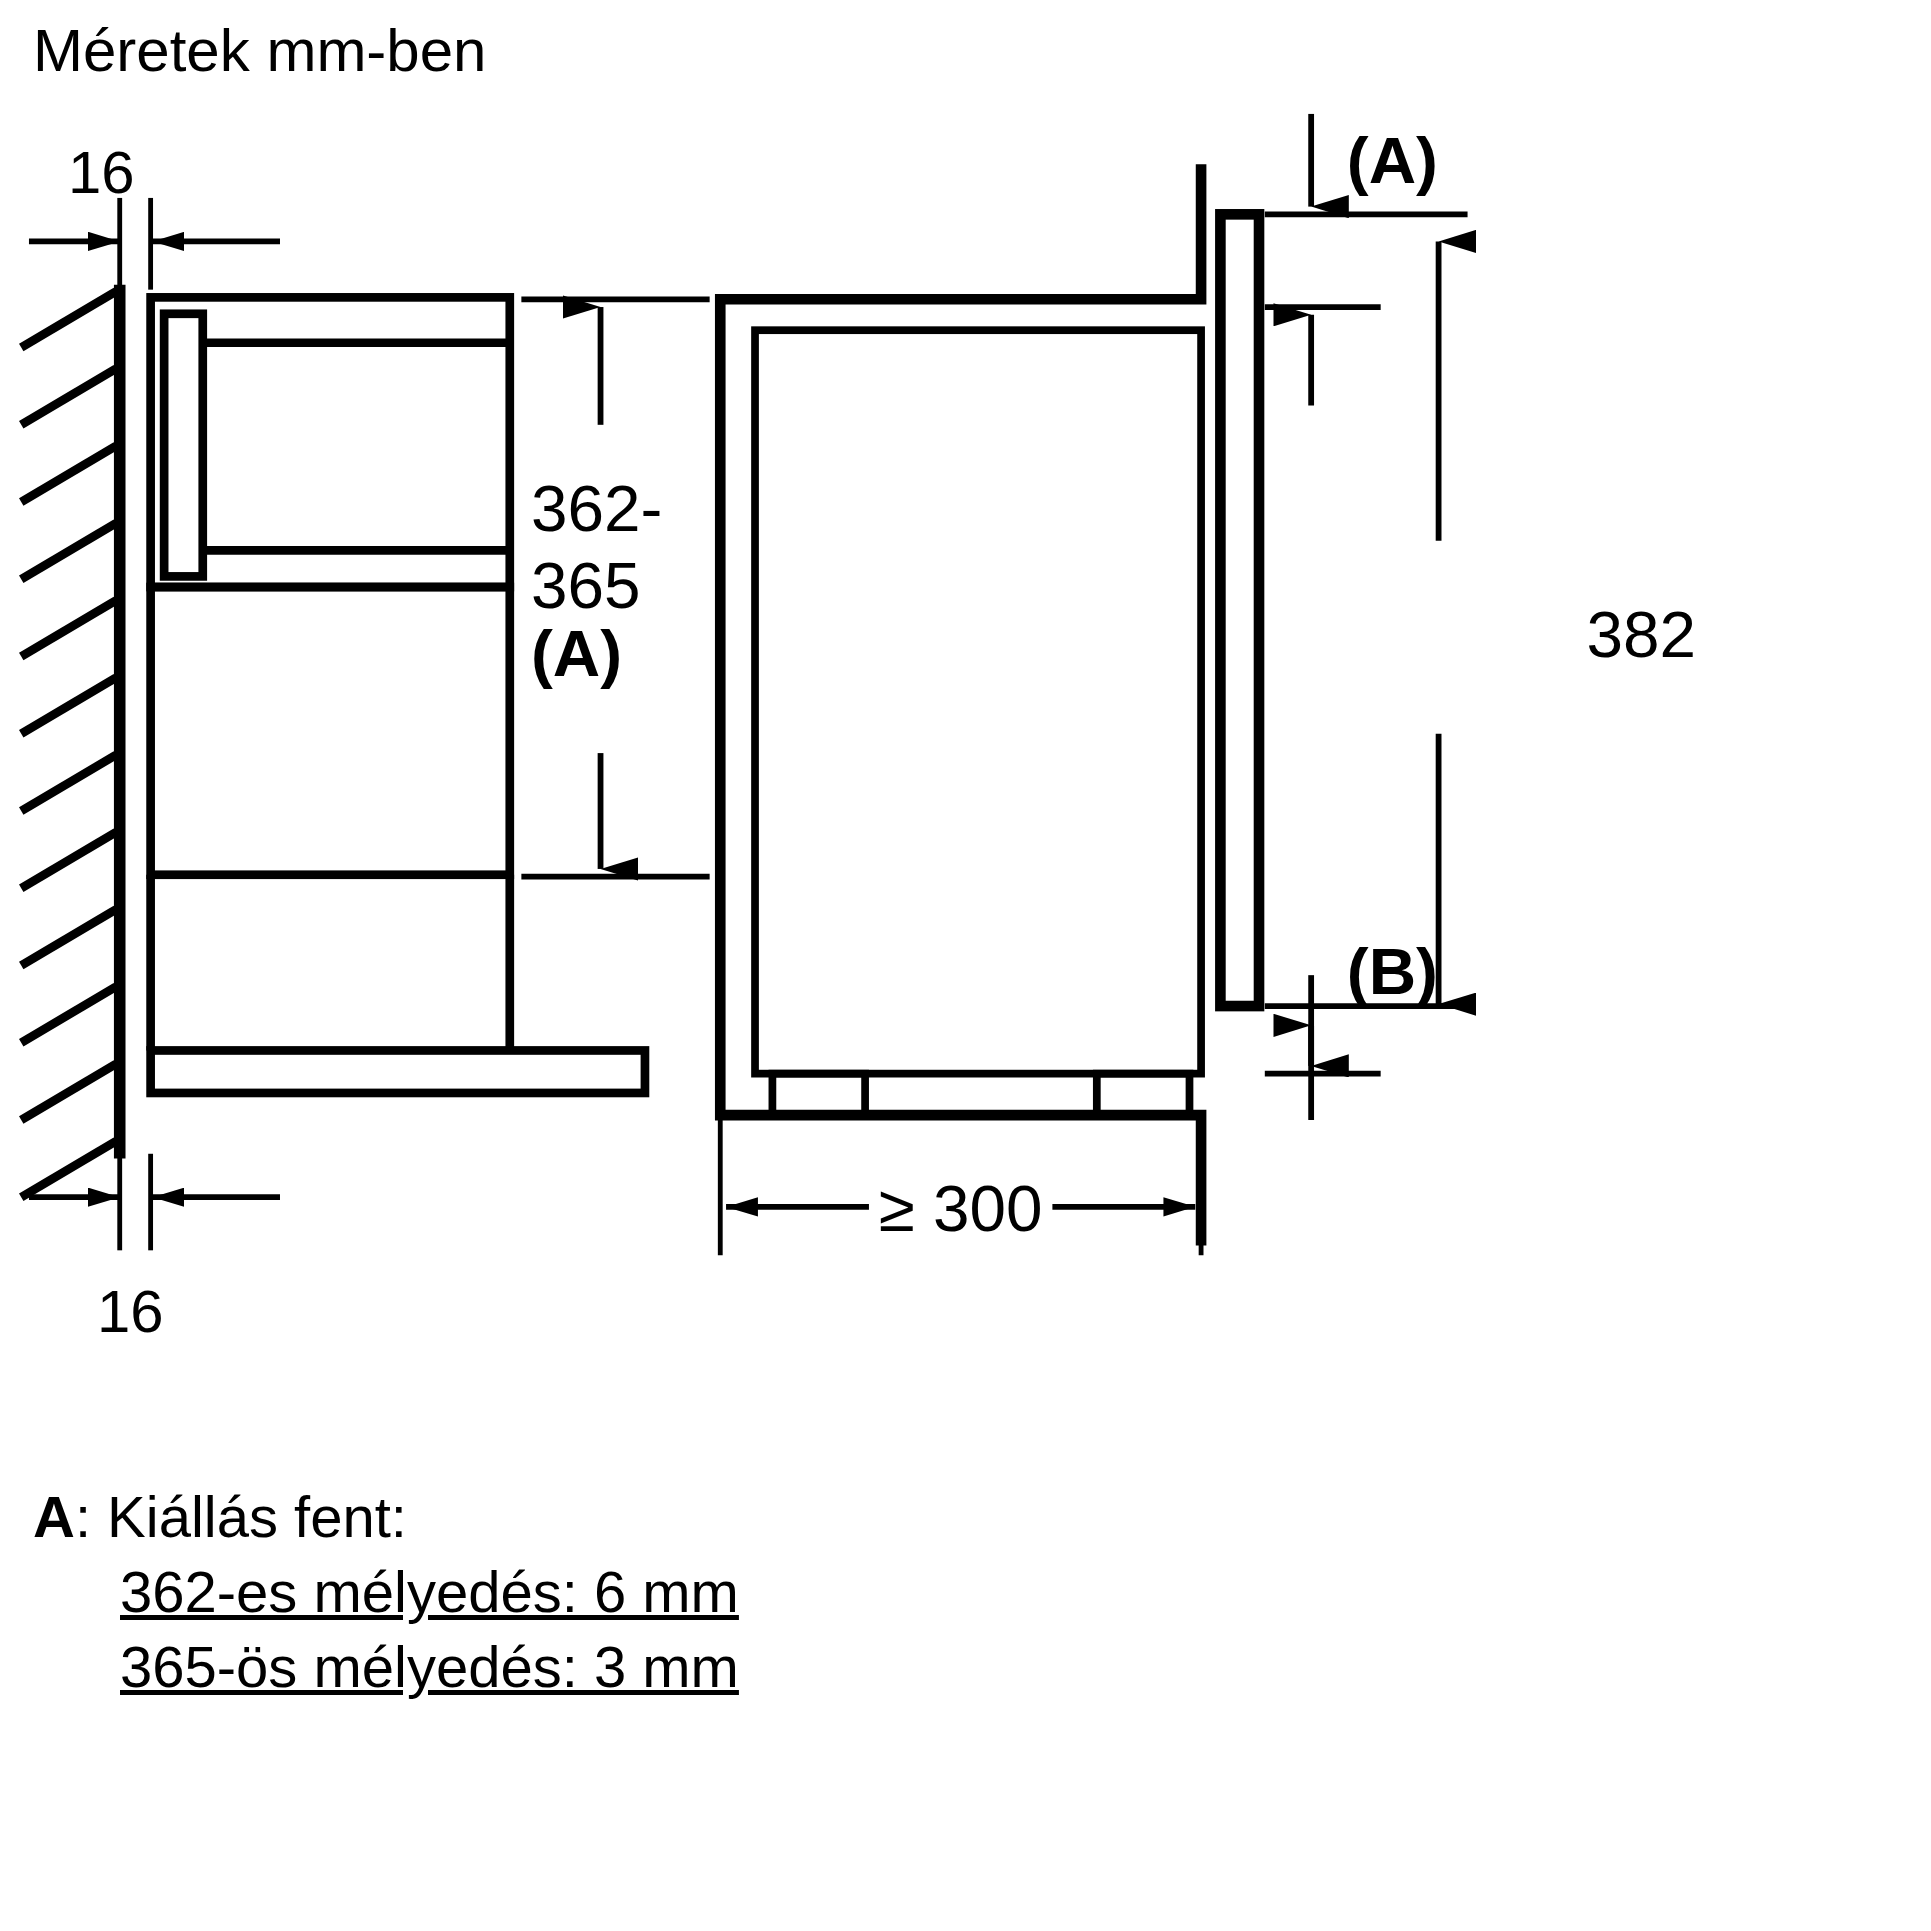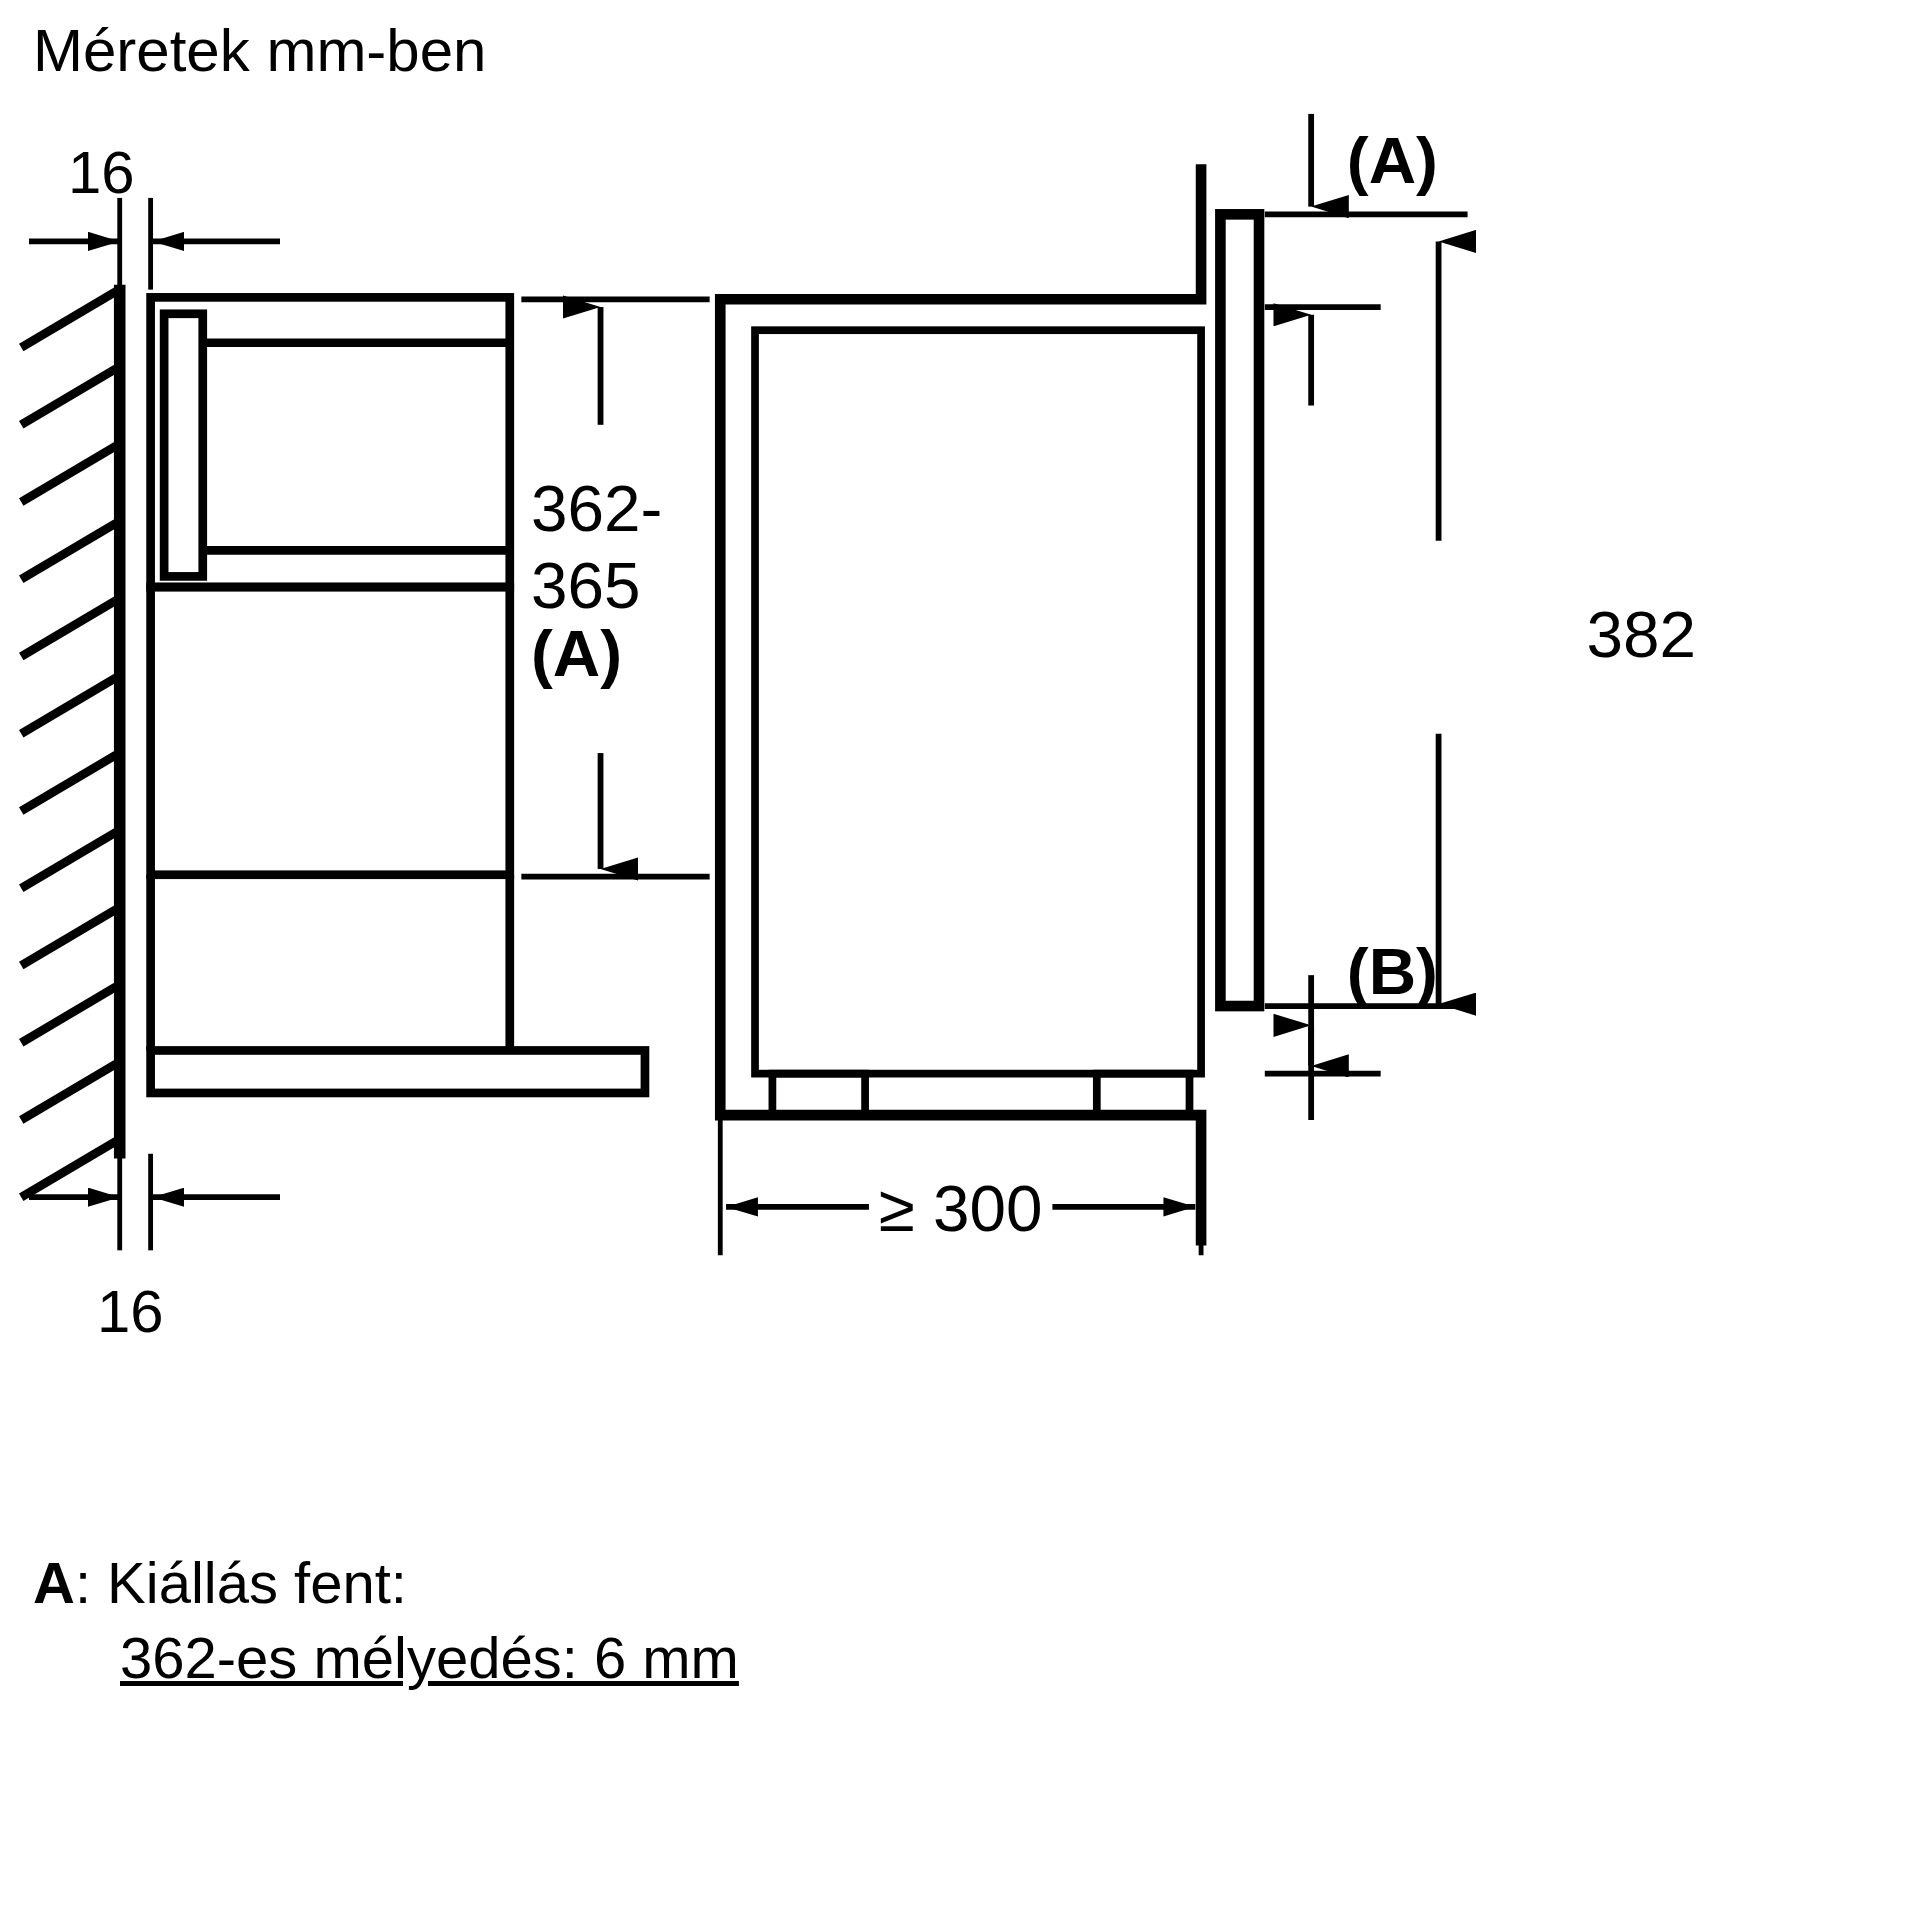--- a/index.html
+++ b/index.html
@@ -32,21 +32,21 @@
   svg.drawing {
     position: absolute;
     left: 0;
     top: 0;
     width: 1931px;
     height: 1931px;
   }
   .legend {
     position: absolute;
     left: 33px;
-    top: 1545px;
+    top: 1479px;
     font-size: 58px;
     line-height: 75px;
     white-space: nowrap;
   }
   .legend .row { display: block; }
   .legend .key { font-weight: bold; }
   .legend .indent { padding-left: 87px; display: inline-block; text-decoration: underline; }
   text.dim {
     font-family: "Liberation Sans", sans-serif;
     fill: #000;
@@ -185,16 +185,17 @@
     <text class="dim" x="1700" y="680" font-size="68" text-anchor="middle">382</text>
 
     <text class="dim" x="1395" y="190" font-size="68" font-weight="bold">(A)</text>
 
     <text class="dim" x="1395" y="1030" font-size="68" font-weight="bold">(B)</text>
   </svg>
 
   <div class="legend">
     <span class="row"><span class="key">A</span><span>: Kiállás fent:</span></span>
     <span class="row"><span class="indent">362-es mélyedés: 6 mm</span></span>
+    <span class="row"><span class="indent">365-ös mélyedés: 3 mm</span></span>
   </div>
 
 </div>
 
 
 </body></html>

